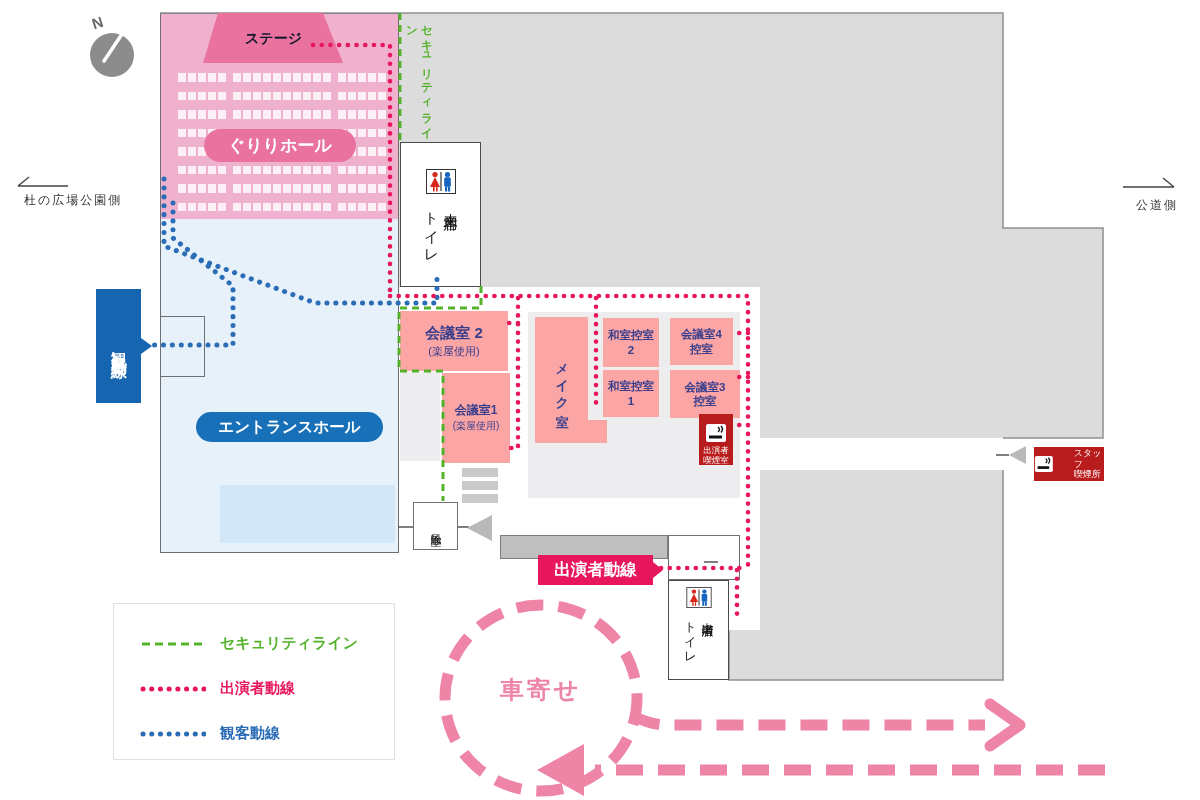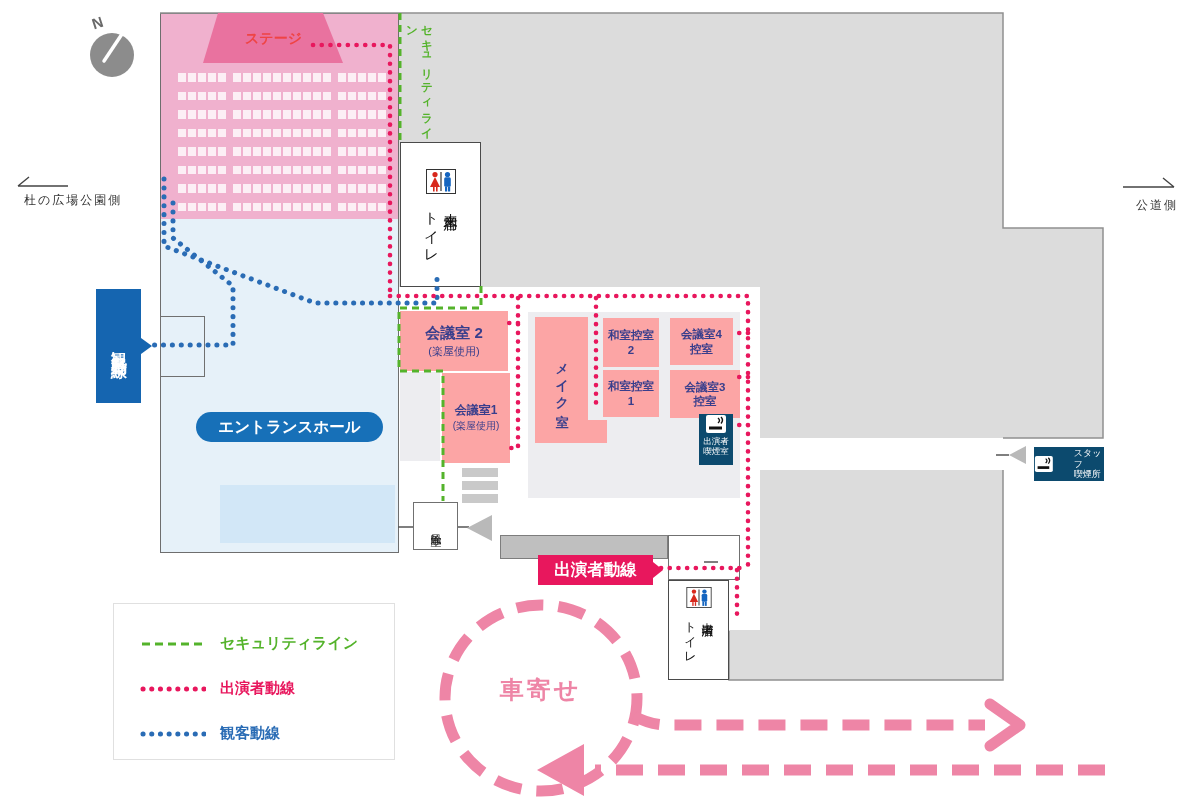--- a/index.html
+++ b/index.html
@@ -9,21 +9,21 @@
   .abs{position:absolute}
   svg.layer{position:absolute;left:0;top:0;pointer-events:none}
   .gray{background:#dcdcdc}
   .white{background:#fff}
   .bd{background:#ededf0}
   .room{background:#fca5a5;color:#383e8c;font-weight:bold;display:flex;flex-direction:column;align-items:center;justify-content:center;text-align:center;line-height:1.25}
   .vtext{writing-mode:vertical-rl;text-orientation:upright}
   .vtext span{display:block}
   .pill{border-radius:17px;color:#fff;font-weight:bold;display:flex;align-items:center;justify-content:center}
   .borderbox{background:#fff;border:1.5px solid #4a4a4a}
-  .blackbox{background:#0c4a6e;color:#fff;display:flex;align-items:center;justify-content:flex-start}
+  .blackbox{background:#b91c1c;color:#fff;display:flex;align-items:center;justify-content:flex-end}
   .seat-group{position:absolute;top:0;display:grid;gap:10px 2px}
   .seat{width:8px;height:8.5px;background:rgba(255,255,255,.8)}
   .flowlabel{color:#fff;font-weight:bold;display:flex;align-items:center;justify-content:center}
   .ptr{position:absolute;width:0;height:0}
   .legend-row{display:flex;align-items:center;gap:14px;margin:0 0 26px 26px}
   .legend-row .txt{font-size:15px;font-weight:bold}
   .sidelabel{font-size:12px;color:#333;letter-spacing:2px}
 </style>
 </head>
 <body>
@@ -214,21 +214,24 @@
         <div class="seat"></div>
         <div class="seat"></div>
         <div class="seat"></div>
         <div class="seat"></div>
         <div class="seat"></div>
         <div class="seat"></div>
         <div class="seat"></div>
       </div>
     </div>
 
-  <div class="abs" style="left:236px;top:30px;width:75px;text-align:center;color:#ef4444;font-weight:bold;font-size:14px">ステージ</div>
+  <div class="abs" style="left:236px;top:30px;width:75px;text-align:center;color:#0f172a;font-weight:bold;font-size:14px">ステージ</div>
+  <div class="abs pill" style="left:204px;top:129px;width:152px;height:33px;background:#e9729f;font-size:17px">
+    <span>ぐりりホール</span>
+  </div>
   <div class="abs pill" style="left:196px;top:412px;width:187px;height:30px;background:#1770b8;font-size:15.5px;border-radius:15px">
     <span>エントランスホール</span>
   </div>
 
   <div class="abs room" style="left:400px;top:311px;width:108px;height:60px">
     <div style="font-size:15px">会議室 2</div>
     <div style="font-size:11px;font-weight:normal;margin-top:2px">(楽屋使用)</div>
   </div>
   <div class="abs room" style="left:442px;top:373px;width:68px;height:90px">
     <div style="font-size:12px">会議室1</div>

